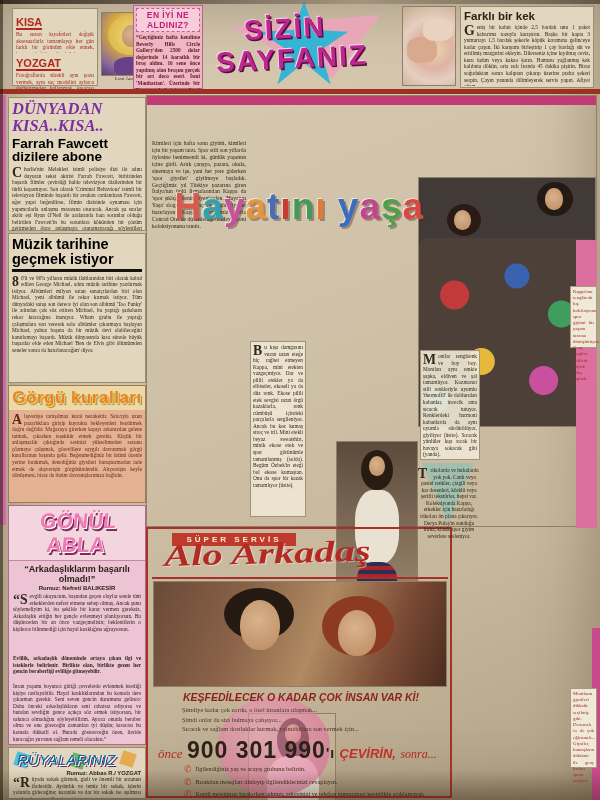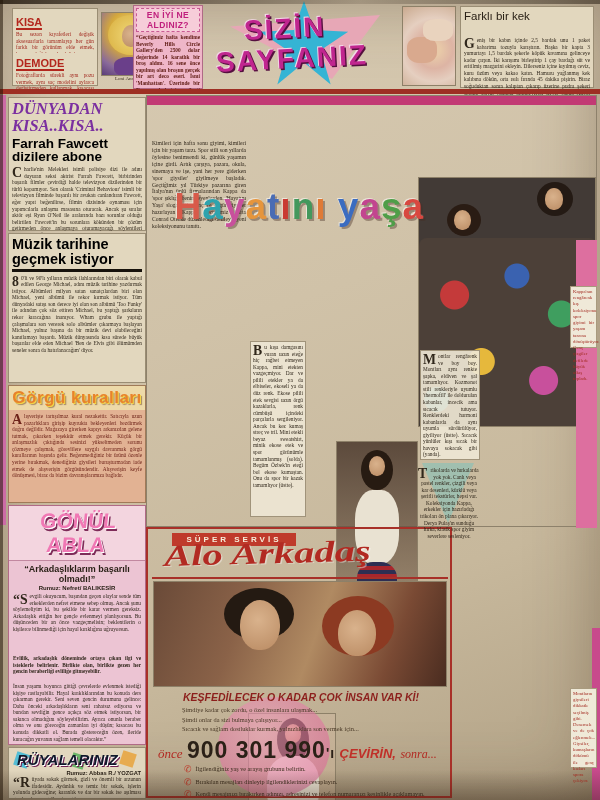--- a/index.html
+++ b/index.html
@@ -25,21 +25,21 @@
  text-shadow:1.5px 1.5px 0 #55103f,-1px -1px 0 #f3d7e8;letter-spacing:2px}
 .rule-red{background:#9e2f23}
 .band-mag{background:#c23a74}
 
 .kicker-purple{font-style:italic;font-weight:bold;font-size:16.5px;line-height:1.02;color:#7b2fa0;font-family:"Liberation Serif",serif}
 .head-black{font-family:"Liberation Sans",sans-serif;font-weight:bold;font-size:13.5px;line-height:1.02;color:#000000}
 .etiq-title{font-family:"Liberation Sans",sans-serif;font-weight:bold;font-size:17px;color:#e8832b;
  text-shadow:1px 1px 0 #f5d545,2px 2px 1px rgba(80,40,10,.45);letter-spacing:.5px}
 .gonul-title{font-family:"Liberation Sans",sans-serif;font-weight:bold;font-size:21px;color:#f078b4;transform:skewX(-6deg);
  text-shadow:1px 1px 0 #fff,2.5px 2.5px 0 #7e2c59;text-align:center}
-.dreams-title{font-family:"Liberation Sans",sans-serif;font-weight:bold;font-style:italic;font-size:15px;color:#0f172a;
+.dreams-title{font-family:"Liberation Sans",sans-serif;font-weight:normal;font-style:italic;font-size:15px;color:#0369a1;
  text-shadow:1px 1px 0 #fff,2px 2px 0 #6e1f50}
 .deco{position:absolute;width:14px;height:14px;transform:rotate(18deg);opacity:.85}
 
 .hl-wrap{white-space:pre;font-family:"Liberation Sans",sans-serif;font-weight:bold;font-size:37px;letter-spacing:1px}
 .hl-wrap span{text-shadow:2px 2px 0 rgba(70,45,35,.4),-1px -1px 0 rgba(255,255,255,.55)}
 .overlay-word{font-family:"Liberation Sans",sans-serif;font-weight:bold;font-size:34px;color:#20203a;opacity:.9}
 .capcard{background:rgba(238,230,212,.92);border:1px solid #a0937a;padding:2px}
 .railbar{background:#dd6f9f}
 .whitebox{background:#efe9d8;border:1px solid #a89a7e;padding:2px}
 .redtiny{font-size:4.8px;line-height:1.3;color:#a32c22;text-align:justify}
@@ -68,21 +68,21 @@
 .blob{position:absolute;border-radius:40%}
 </style>
 </head>
 <body>
 
 <div id="page">
 
   <div class="abs panel" style="left:12px;top:8px;width:86px;height:78px;padding:3px">
     <div class="moda-title">KISA</div>
     <div class="tiny redtxt" style="height:22px">Bu sezon kıyafetleri değişik aksesuarlarla tamamlayıp her gün farklı bir görünüm elde etmek, kısacası değişken olmak 'in'.</div>
-    <div class="moda-title" style="margin-top:2px">DEMODE</div>
+    <div class="moda-title" style="margin-top:2px">YOZGAT</div>
     <div class="tiny redtxt" style="height:22px">Fotoğraflarda sürekli aynı pozu vermek, aynı saç modelini aylarca değiştirmeden kullanmak, kısacası tekdüzelik 'out'.</div>
   </div>
 
   <div class="abs" style="left:101px;top:12px;width:58px;height:74px">
     <div class="photo ph-loni" style="width:58px;height:64px">
       <div class="hair" style="left:6px;top:2px;width:46px;height:40px;background:radial-gradient(circle,#f0d878,#d8ae3e)"></div>
       <div class="head" style="left:20px;top:12px;width:18px;height:22px"></div>
       <div class="blob" style="left:12px;top:44px;width:36px;height:20px;background:#6a3f8a"></div>
     </div>
     <div class="cap">Loni Anderson</div>
@@ -99,21 +99,21 @@
     <div class="abs logo-txt" style="left:38px;top:12px;font-size:28px;transform:rotate(-3deg)">SİZİN</div>
     <div class="abs logo-txt" style="left:10px;top:42px;font-size:28px;transform:rotate(-3deg)">SAYFANIZ</div>
   </div>
 
   <div class="abs photo ph-cake" style="left:402px;top:6px;width:54px;height:80px">
     <div class="blob" style="left:4px;top:30px;width:30px;height:26px;background:#d9a98e"></div>
     <div class="blob" style="left:20px;top:12px;width:30px;height:22px;background:#e9d3be"></div>
   </div>
 
   <div class="abs panel" style="left:460px;top:6px;width:134px;height:82px;padding:3px">
-    <div class="sans" style="font-weight:normal;font-size:11.5px;margin-bottom:15px">Farklı  bir kek</div>
+    <div class="sans" style="font-weight:bold;font-size:11.5px;margin-bottom:2px">Farklı  bir kek</div>
     <div class="tiny dropcap" style="height:62px">Geniş bir kabın içinde 2,5 bardak unu 1 paket kabartma tozuyla karıştırın. Başka bir kapta 3 yumurtayı 1,5 bardak şekerle köpük kıvamına gelinceye kadar çırpın. İki karışımı birleştirip 1 çay bardağı süt ve eritilmiş margarini ekleyin. Dilerseniz içine kıyılmış ceviz, kuru üzüm veya kakao katın. Hamuru yağlanmış kek kalıbına dökün, orta ısılı fırında 45 dakika pişirin. Biraz soğuduktan sonra kalıptan çıkarıp üzerine pudra şekeri serpin. Çayın yanında dilimleyerek servis yapın. Afiyet olsun.</div>
   </div>
 
   <div class="abs rule-red" style="left:0;top:89px;width:600px;height:5px"></div>
 
   <div class="abs" style="left:0;top:95px;width:6px;height:430px;background:#cc6ba6"></div>
 
   <div class="abs panel" style="left:8px;top:97px;width:138px;height:134px;padding:3px">
     <div class="kicker-purple">DÜNYADAN KISA..KISA..</div>
     <div class="head-black" style="margin:2px 0">Farrah Fawcett dizilere abone</div>

